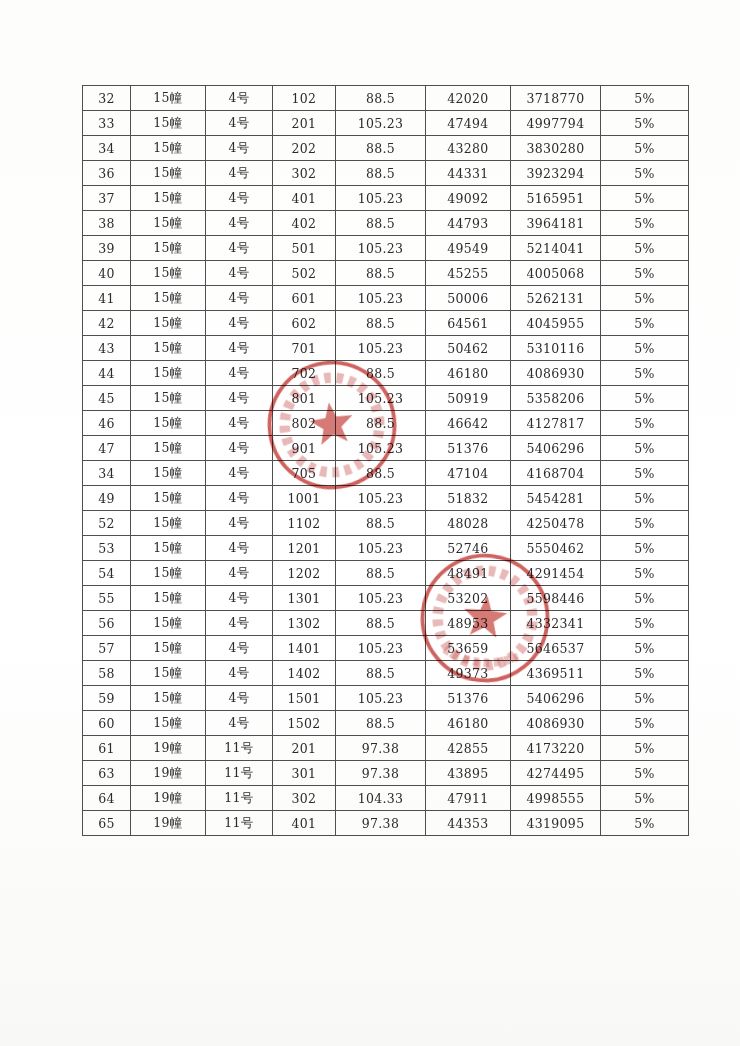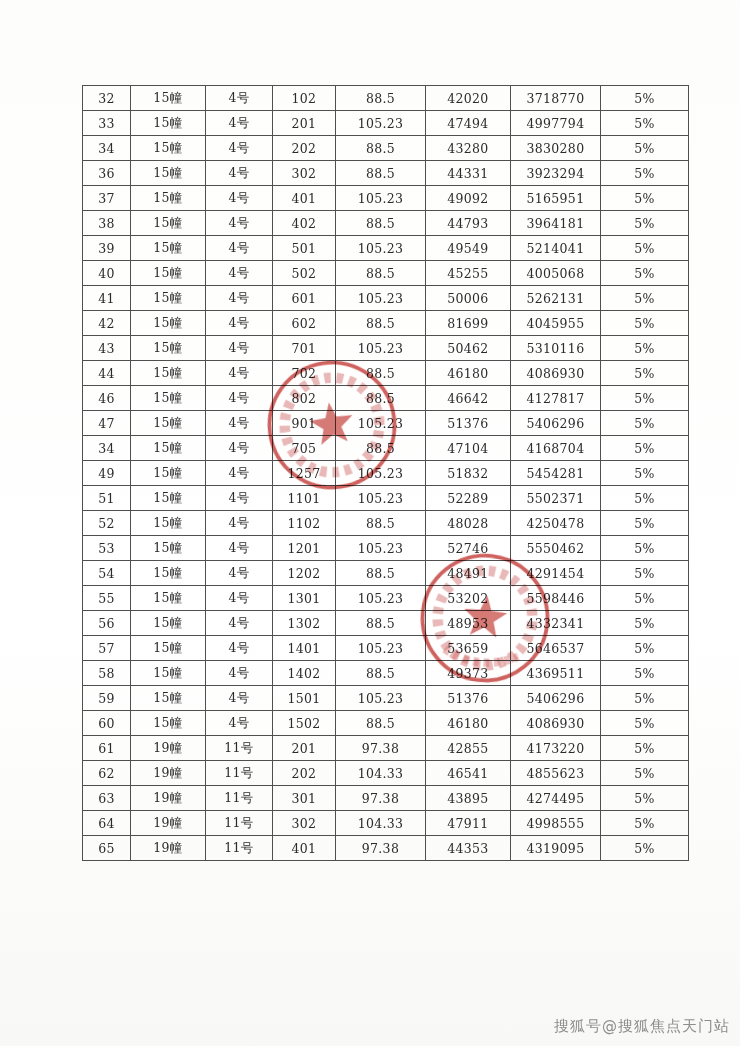--- a/index.html
+++ b/index.html
@@ -173,21 +173,21 @@
           <td>50006</td>
           <td>5262131</td>
           <td>5%</td>
         </tr>
         <tr>
           <td>42</td>
           <td>15幢</td>
           <td>4号</td>
           <td>602</td>
           <td>88.5</td>
-          <td>81699</td>
+          <td>64561</td>
           <td>4045955</td>
           <td>5%</td>
         </tr>
         <tr>
           <td>43</td>
           <td>15幢</td>
           <td>4号</td>
           <td>701</td>
           <td>105.23</td>
           <td>50462</td>
@@ -198,20 +198,30 @@
           <td>44</td>
           <td>15幢</td>
           <td>4号</td>
           <td>702</td>
           <td>88.5</td>
           <td>46180</td>
           <td>4086930</td>
           <td>5%</td>
         </tr>
         <tr>
+          <td>45</td>
+          <td>15幢</td>
+          <td>4号</td>
+          <td>801</td>
+          <td>105.23</td>
+          <td>50919</td>
+          <td>5358206</td>
+          <td>5%</td>
+        </tr>
+        <tr>
           <td>46</td>
           <td>15幢</td>
           <td>4号</td>
           <td>802</td>
           <td>88.5</td>
           <td>46642</td>
           <td>4127817</td>
           <td>5%</td>
         </tr>
         <tr>
@@ -231,34 +241,24 @@
           <td>705</td>
           <td>88.5</td>
           <td>47104</td>
           <td>4168704</td>
           <td>5%</td>
         </tr>
         <tr>
           <td>49</td>
           <td>15幢</td>
           <td>4号</td>
-          <td>1257</td>
+          <td>1001</td>
           <td>105.23</td>
           <td>51832</td>
           <td>5454281</td>
-          <td>5%</td>
-        </tr>
-        <tr>
-          <td>51</td>
-          <td>15幢</td>
-          <td>4号</td>
-          <td>1101</td>
-          <td>105.23</td>
-          <td>52289</td>
-          <td>5502371</td>
           <td>5%</td>
         </tr>
         <tr>
           <td>52</td>
           <td>15幢</td>
           <td>4号</td>
           <td>1102</td>
           <td>88.5</td>
           <td>48028</td>
           <td>4250478</td>
@@ -345,30 +345,20 @@
           <td>5%</td>
         </tr>
         <tr>
           <td>61</td>
           <td>19幢</td>
           <td>11号</td>
           <td>201</td>
           <td>97.38</td>
           <td>42855</td>
           <td>4173220</td>
-          <td>5%</td>
-        </tr>
-        <tr>
-          <td>62</td>
-          <td>19幢</td>
-          <td>11号</td>
-          <td>202</td>
-          <td>104.33</td>
-          <td>46541</td>
-          <td>4855623</td>
           <td>5%</td>
         </tr>
         <tr>
           <td>63</td>
           <td>19幢</td>
           <td>11号</td>
           <td>301</td>
           <td>97.38</td>
           <td>43895</td>
           <td>4274495</td>
@@ -407,15 +397,14 @@
 
   <div class="stamp stamp-2">
     <svg viewBox="0 0 150 150">
       <circle cx="75" cy="75" r="66" fill="none" stroke="#c43f3b" stroke-width="4"></circle>
       <circle cx="75" cy="75" r="50" fill="none" stroke="#c43f3b" stroke-width="11" stroke-dasharray="7 6" opacity="0.45"></circle>
       <polygon points="75,51 80.9,66.9 97.8,67.6 84.5,78.1 89.1,94.4 75,85 60.9,94.4 65.5,78.1 52.2,67.6 69.1,66.9" fill="#c43f3b" opacity="0.85"></polygon>
       <path d="M 36 112 Q 75 132 114 112" fill="none" stroke="#c43f3b" stroke-width="9" stroke-dasharray="6 5" opacity="0.4"></path>
     </svg>
   </div>
 
-  <div class="watermark">搜狐号@搜狐焦点天门站</div>
 
 </div>
 
 </body></html>

